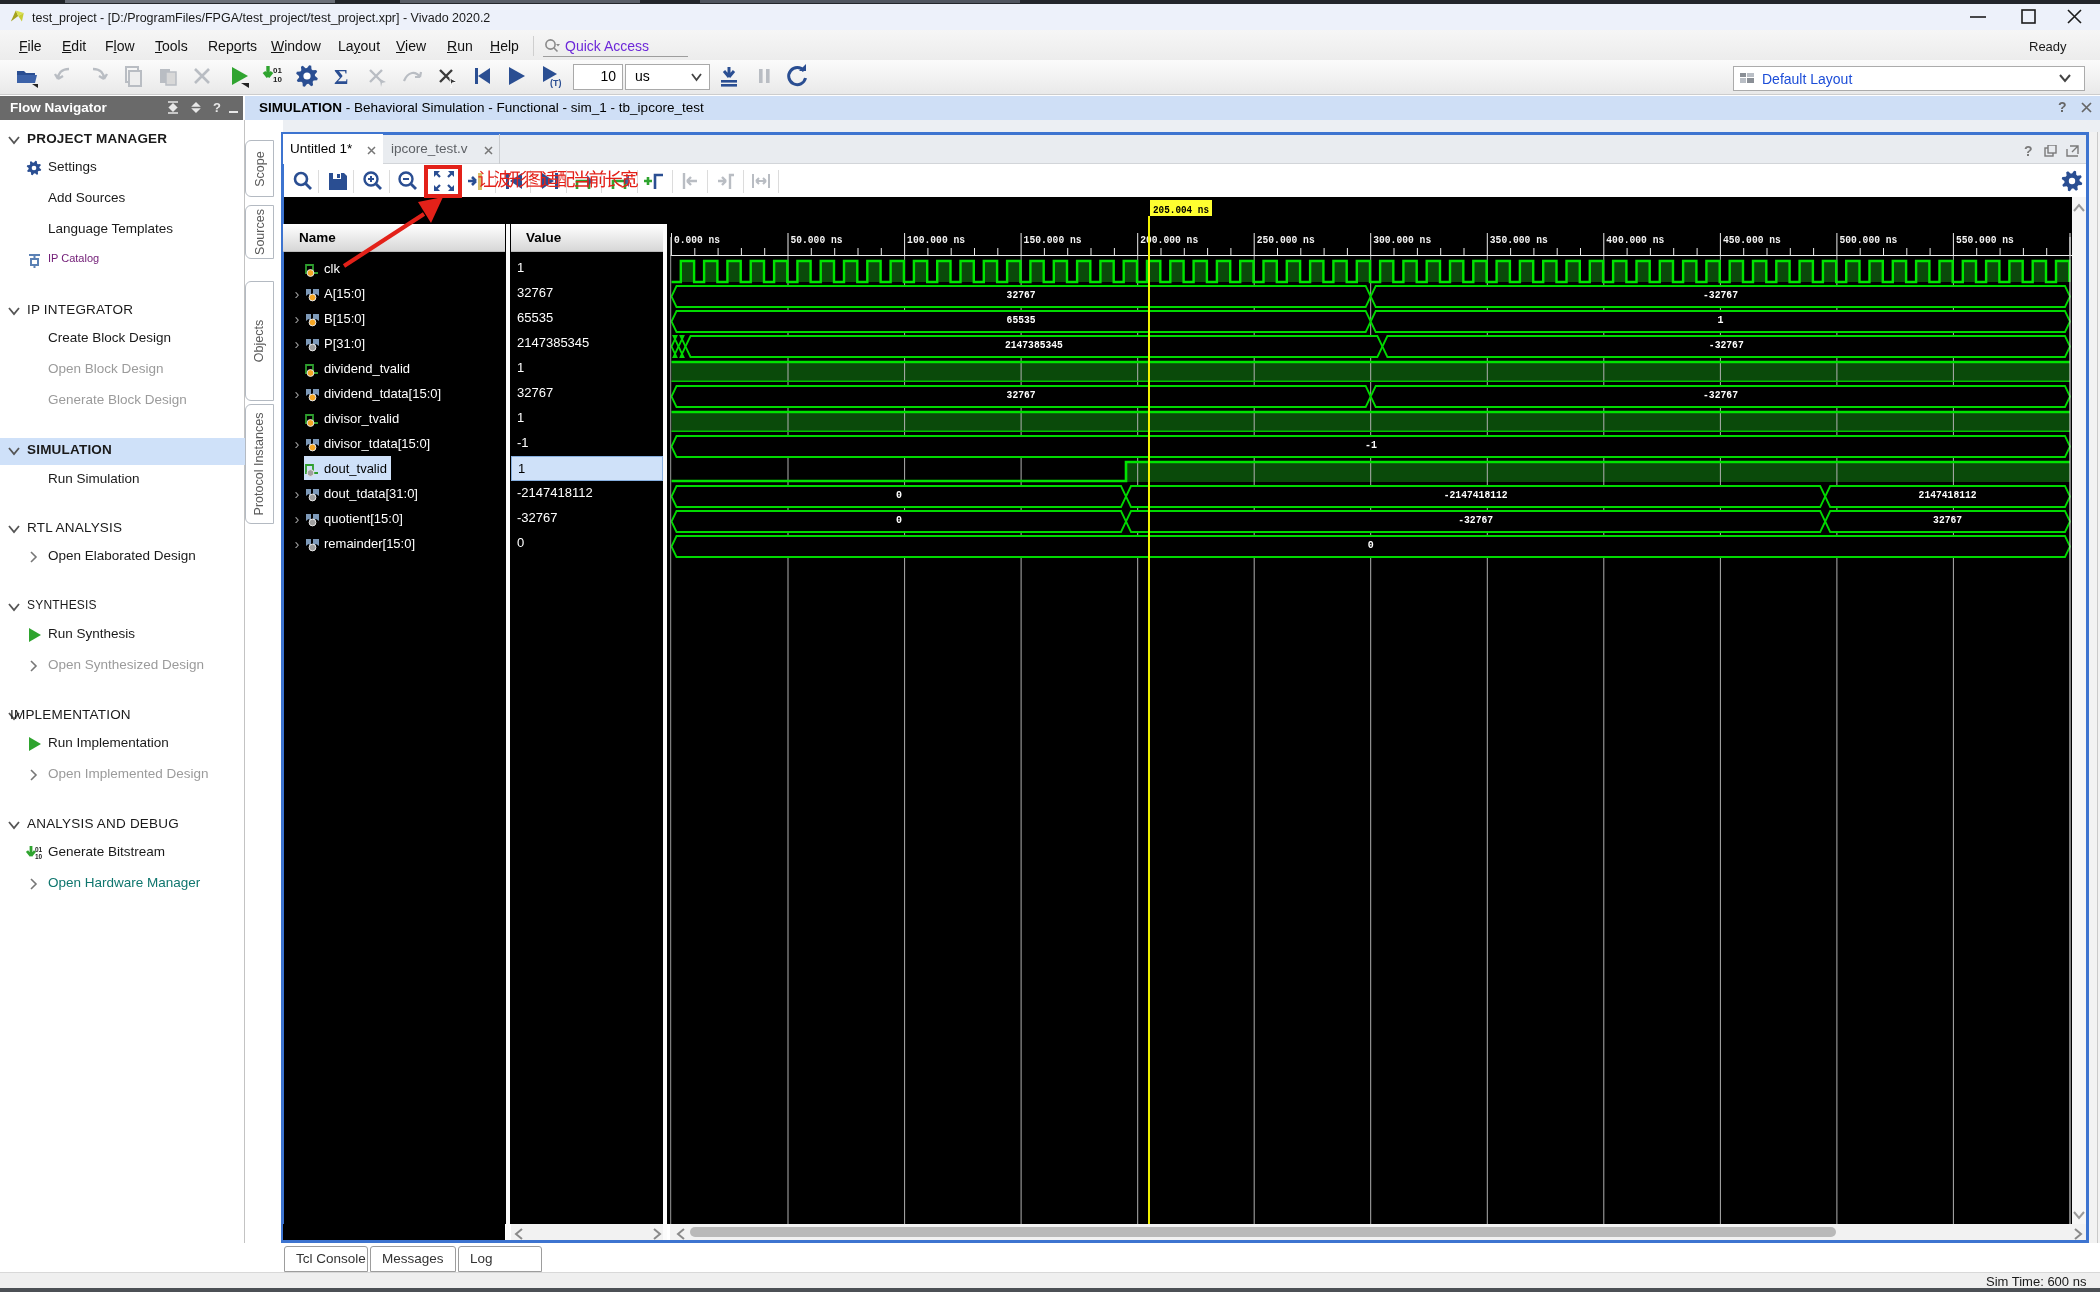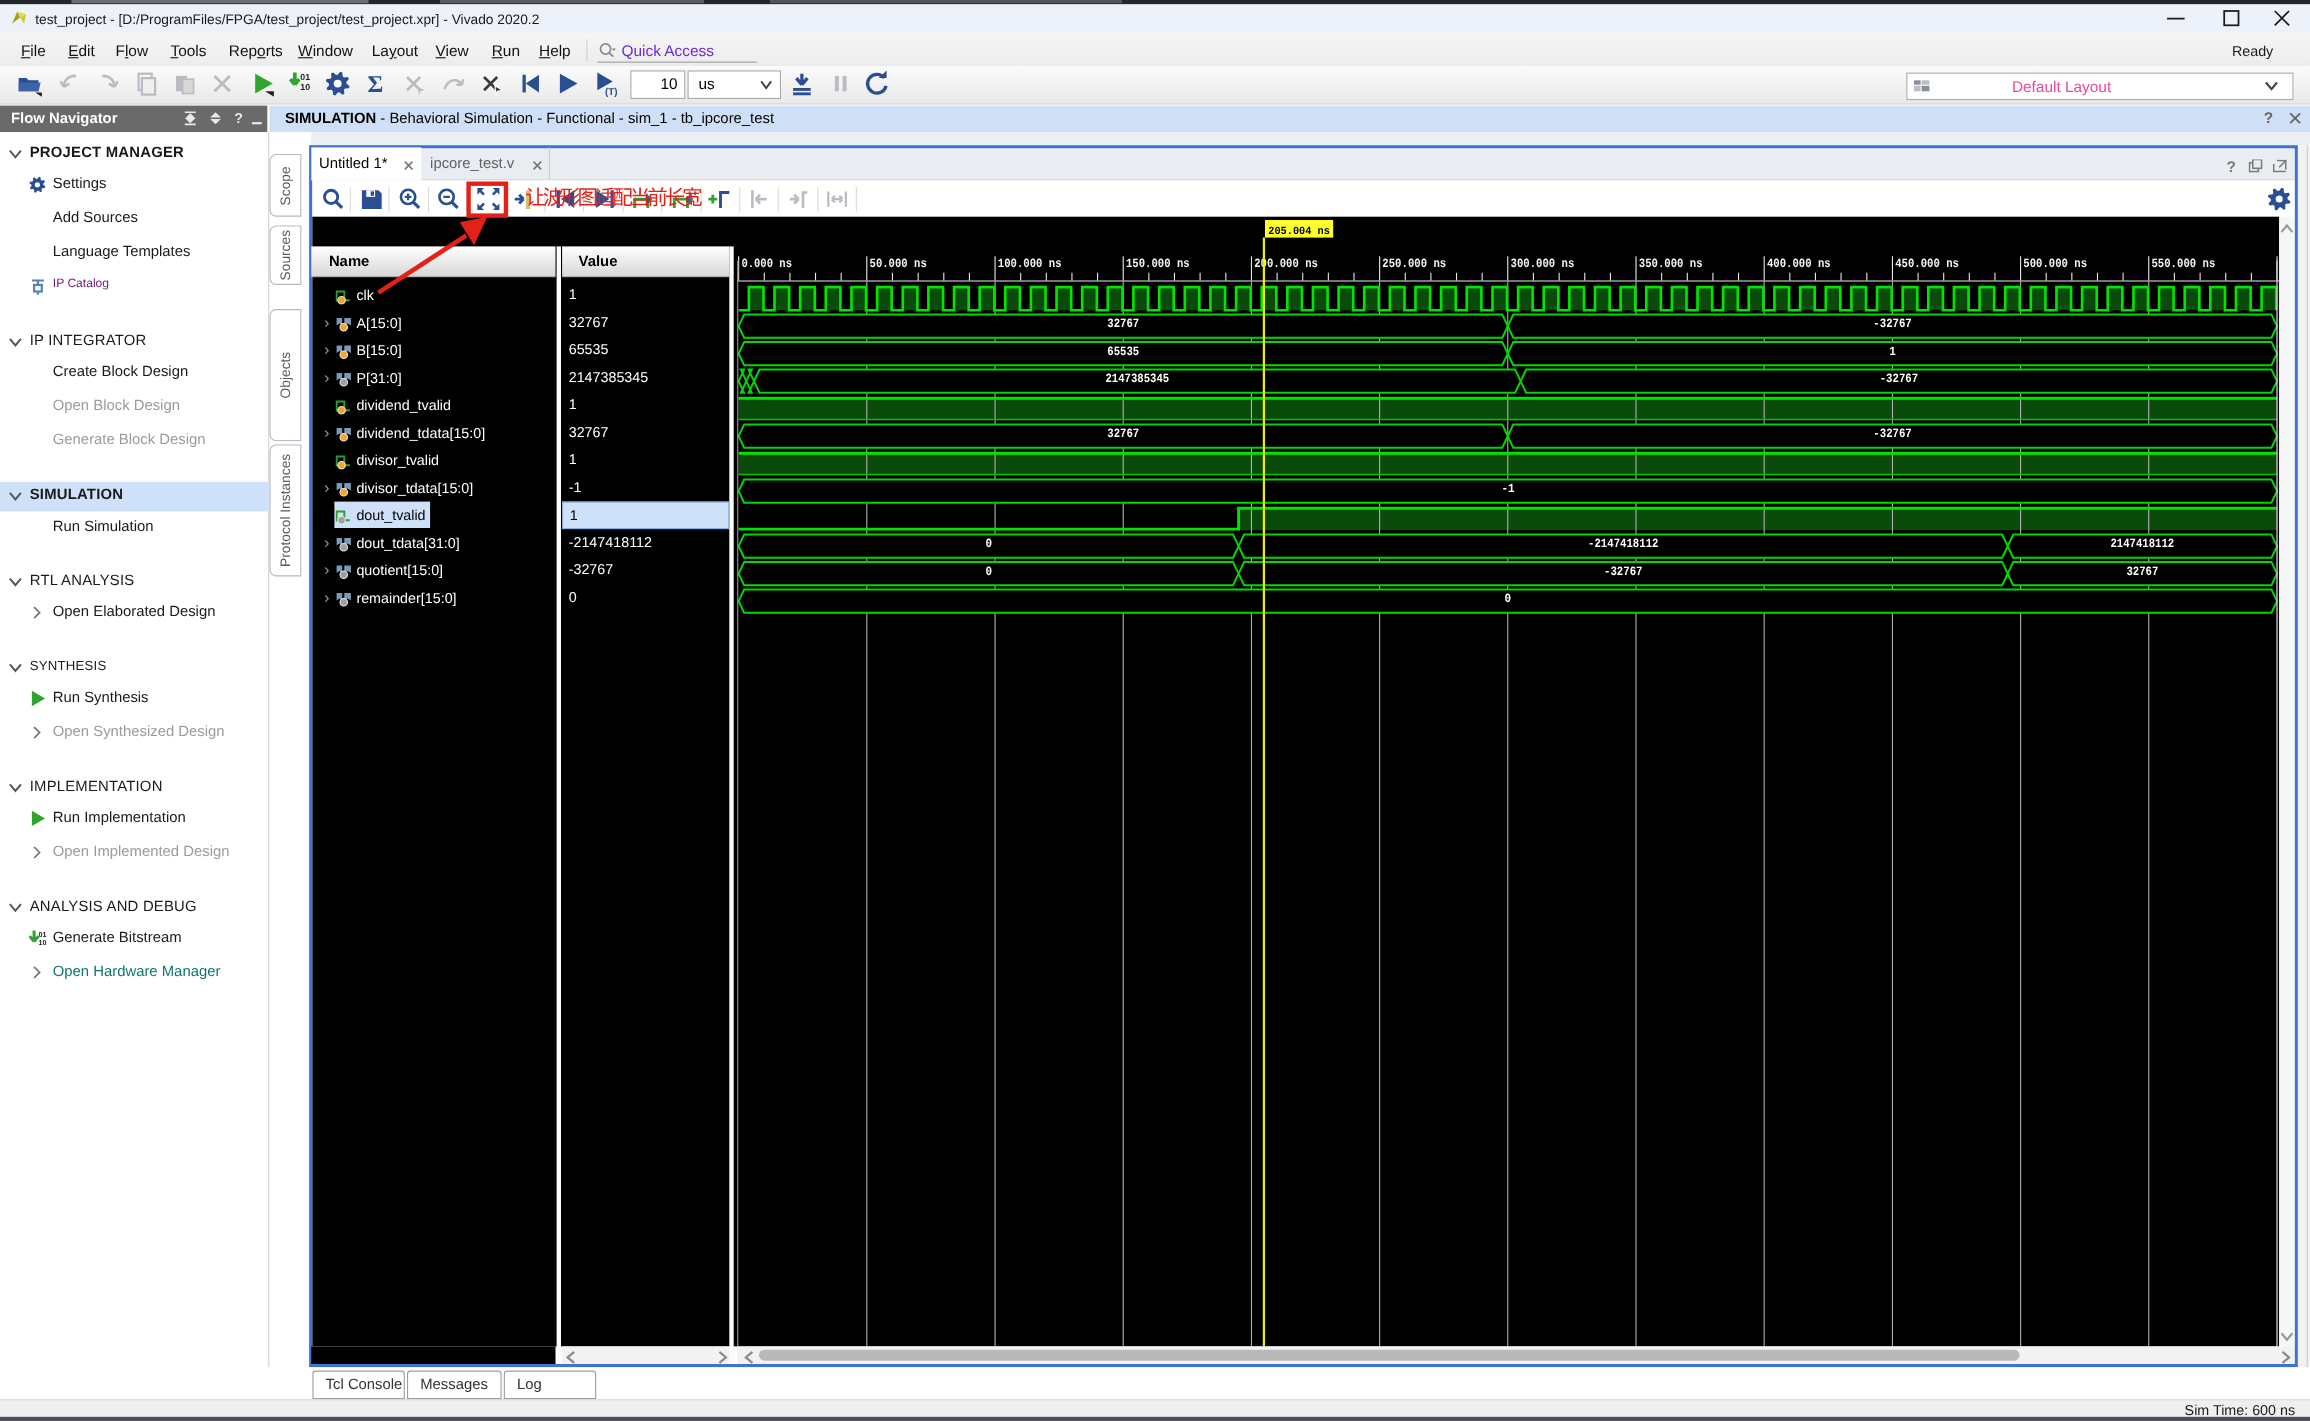--- a/index.html
+++ b/index.html
@@ -135,21 +135,21 @@
     <path d="M15,8 l7,0 0,-7 Z" fill="#2a4e92"></path>
   </svg>
 
 <div class="abs" style="left:1733px;top:66px;width:352px;height:25px;background:#fff;border:1px solid #ababab"></div>
 <svg class="abs" style="left:1740px;top:72px" width="15" height="13" viewBox="0 0 15 13">
     <rect x="0" y="1" width="6" height="4" fill="#8a8f96"></rect>
     <rect x="7" y="1" width="7" height="4" fill="#b9bec5"></rect>
     <rect x="0" y="6" width="6" height="5" fill="#b9bec5"></rect>
     <rect x="7" y="6" width="7" height="5" fill="#8a8f96"></rect>
   </svg>
-<div class="abs" style="left:1829px;top:71px;font-size:14px;color:#ec4899">Default Layout</div>
+<div class="abs" style="left:1762px;top:71px;font-size:14px;color:#1d4ed8">Default Layout</div>
 <svg class="abs" style="left:2058px;top:73px" width="14" height="10" viewBox="0 0 14 10">
     <path d="M2,2 L7,8 L12,2" fill="none" stroke="#444" stroke-width="2"></path>
   </svg>
 
 <div class="abs" style="left:0;top:96px;width:243px;height:24px;background:#6a6a6a"></div>
 <div class="abs" style="left:10px;top:100px;font-size:13.5px;font-weight:bold;color:#fff">Flow Navigator</div>
 <svg class="abs" style="left:167px;top:100px" width="75" height="15" viewBox="0 0 75 15">
  <g stroke="#e8e8e8" stroke-width="1.5" fill="#e8e8e8">
  <path d="M1,2 h10 M1,13 h10 M6,4 l3,3 h-6 Z M6,11 l-3,-3 h6 Z"></path>
  <path d="M26,6 l3,-3 3,3 Z M26,9 l3,3 3,-3 Z"></path>
@@ -204,21 +204,21 @@
     <path d="M2,1 L14,8 L2,15 Z" fill="#2fa42f"></path>
   </svg>
 <div class="abs" style="left:48px;top:626px;font-size:13.5px;color:#1a1a1a">Run Synthesis</div>
 <svg class="abs" style="left:29px;top:660px" width="9" height="12" viewBox="0 0 9 12">
     <path d="M2,1 L7,6 L2,11" fill="none" stroke="#777" stroke-width="1.6"></path>
   </svg>
 <div class="abs" style="left:48px;top:657px;font-size:13.5px;color:#9b9b9b">Open Synthesized Design</div>
 <svg class="abs" style="left:8px;top:711px" width="12" height="10" viewBox="0 0 12 10">
     <path d="M1,2 L6,8 L11,2" fill="none" stroke="#555" stroke-width="1.8"></path>
   </svg>
-<div class="abs" style="left:27px;top:707px;font-size:13.5px;font-weight:normal;color:#1a1a1a;letter-spacing:0.2px">IMPLEMENTATION</div>
+<div class="abs" style="left:10px;top:707px;font-size:13.5px;font-weight:normal;color:#1a1a1a;letter-spacing:0.2px">IMPLEMENTATION</div>
 <svg class="abs" style="left:27px;top:736px" width="15" height="16" viewBox="0 0 15 16">
     <path d="M2,1 L14,8 L2,15 Z" fill="#2fa42f"></path>
   </svg>
 <div class="abs" style="left:48px;top:735px;font-size:13.5px;color:#1a1a1a">Run Implementation</div>
 <svg class="abs" style="left:29px;top:769px" width="9" height="12" viewBox="0 0 9 12">
     <path d="M2,1 L7,6 L2,11" fill="none" stroke="#777" stroke-width="1.6"></path>
   </svg>
 <div class="abs" style="left:48px;top:766px;font-size:13.5px;color:#9b9b9b">Open Implemented Design</div>
 <svg class="abs" style="left:8px;top:820px" width="12" height="10" viewBox="0 0 12 10">
     <path d="M1,2 L6,8 L11,2" fill="none" stroke="#555" stroke-width="1.8"></path>

